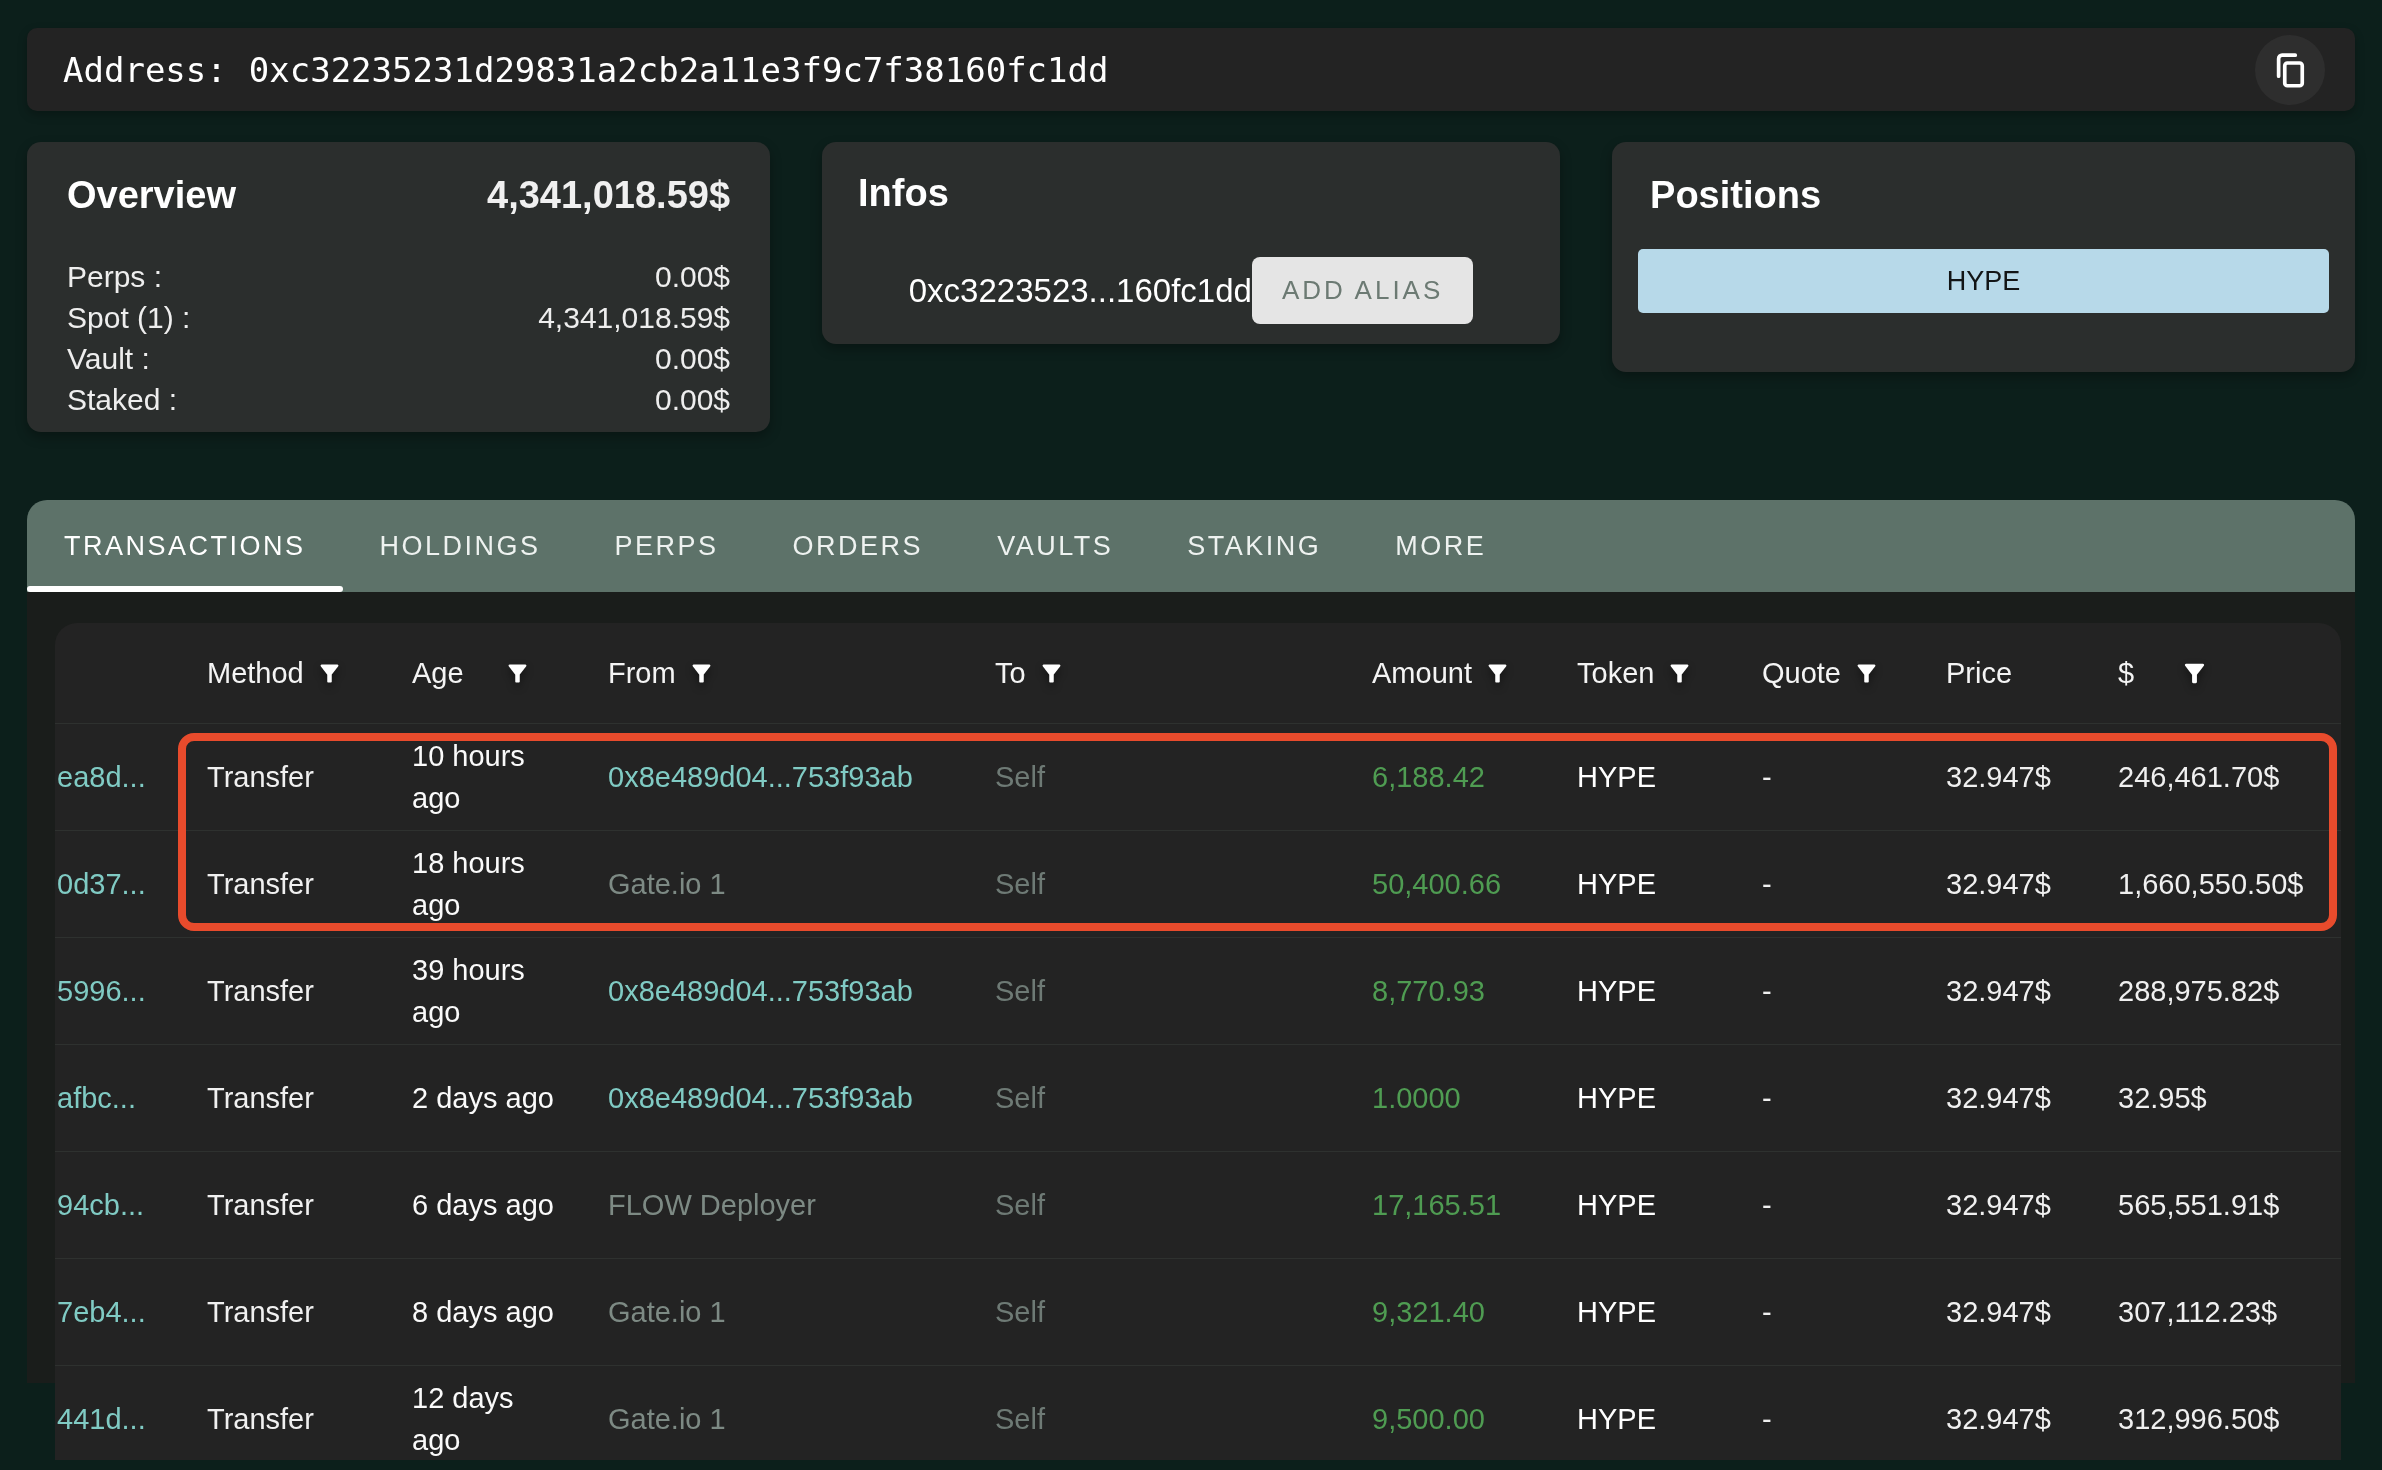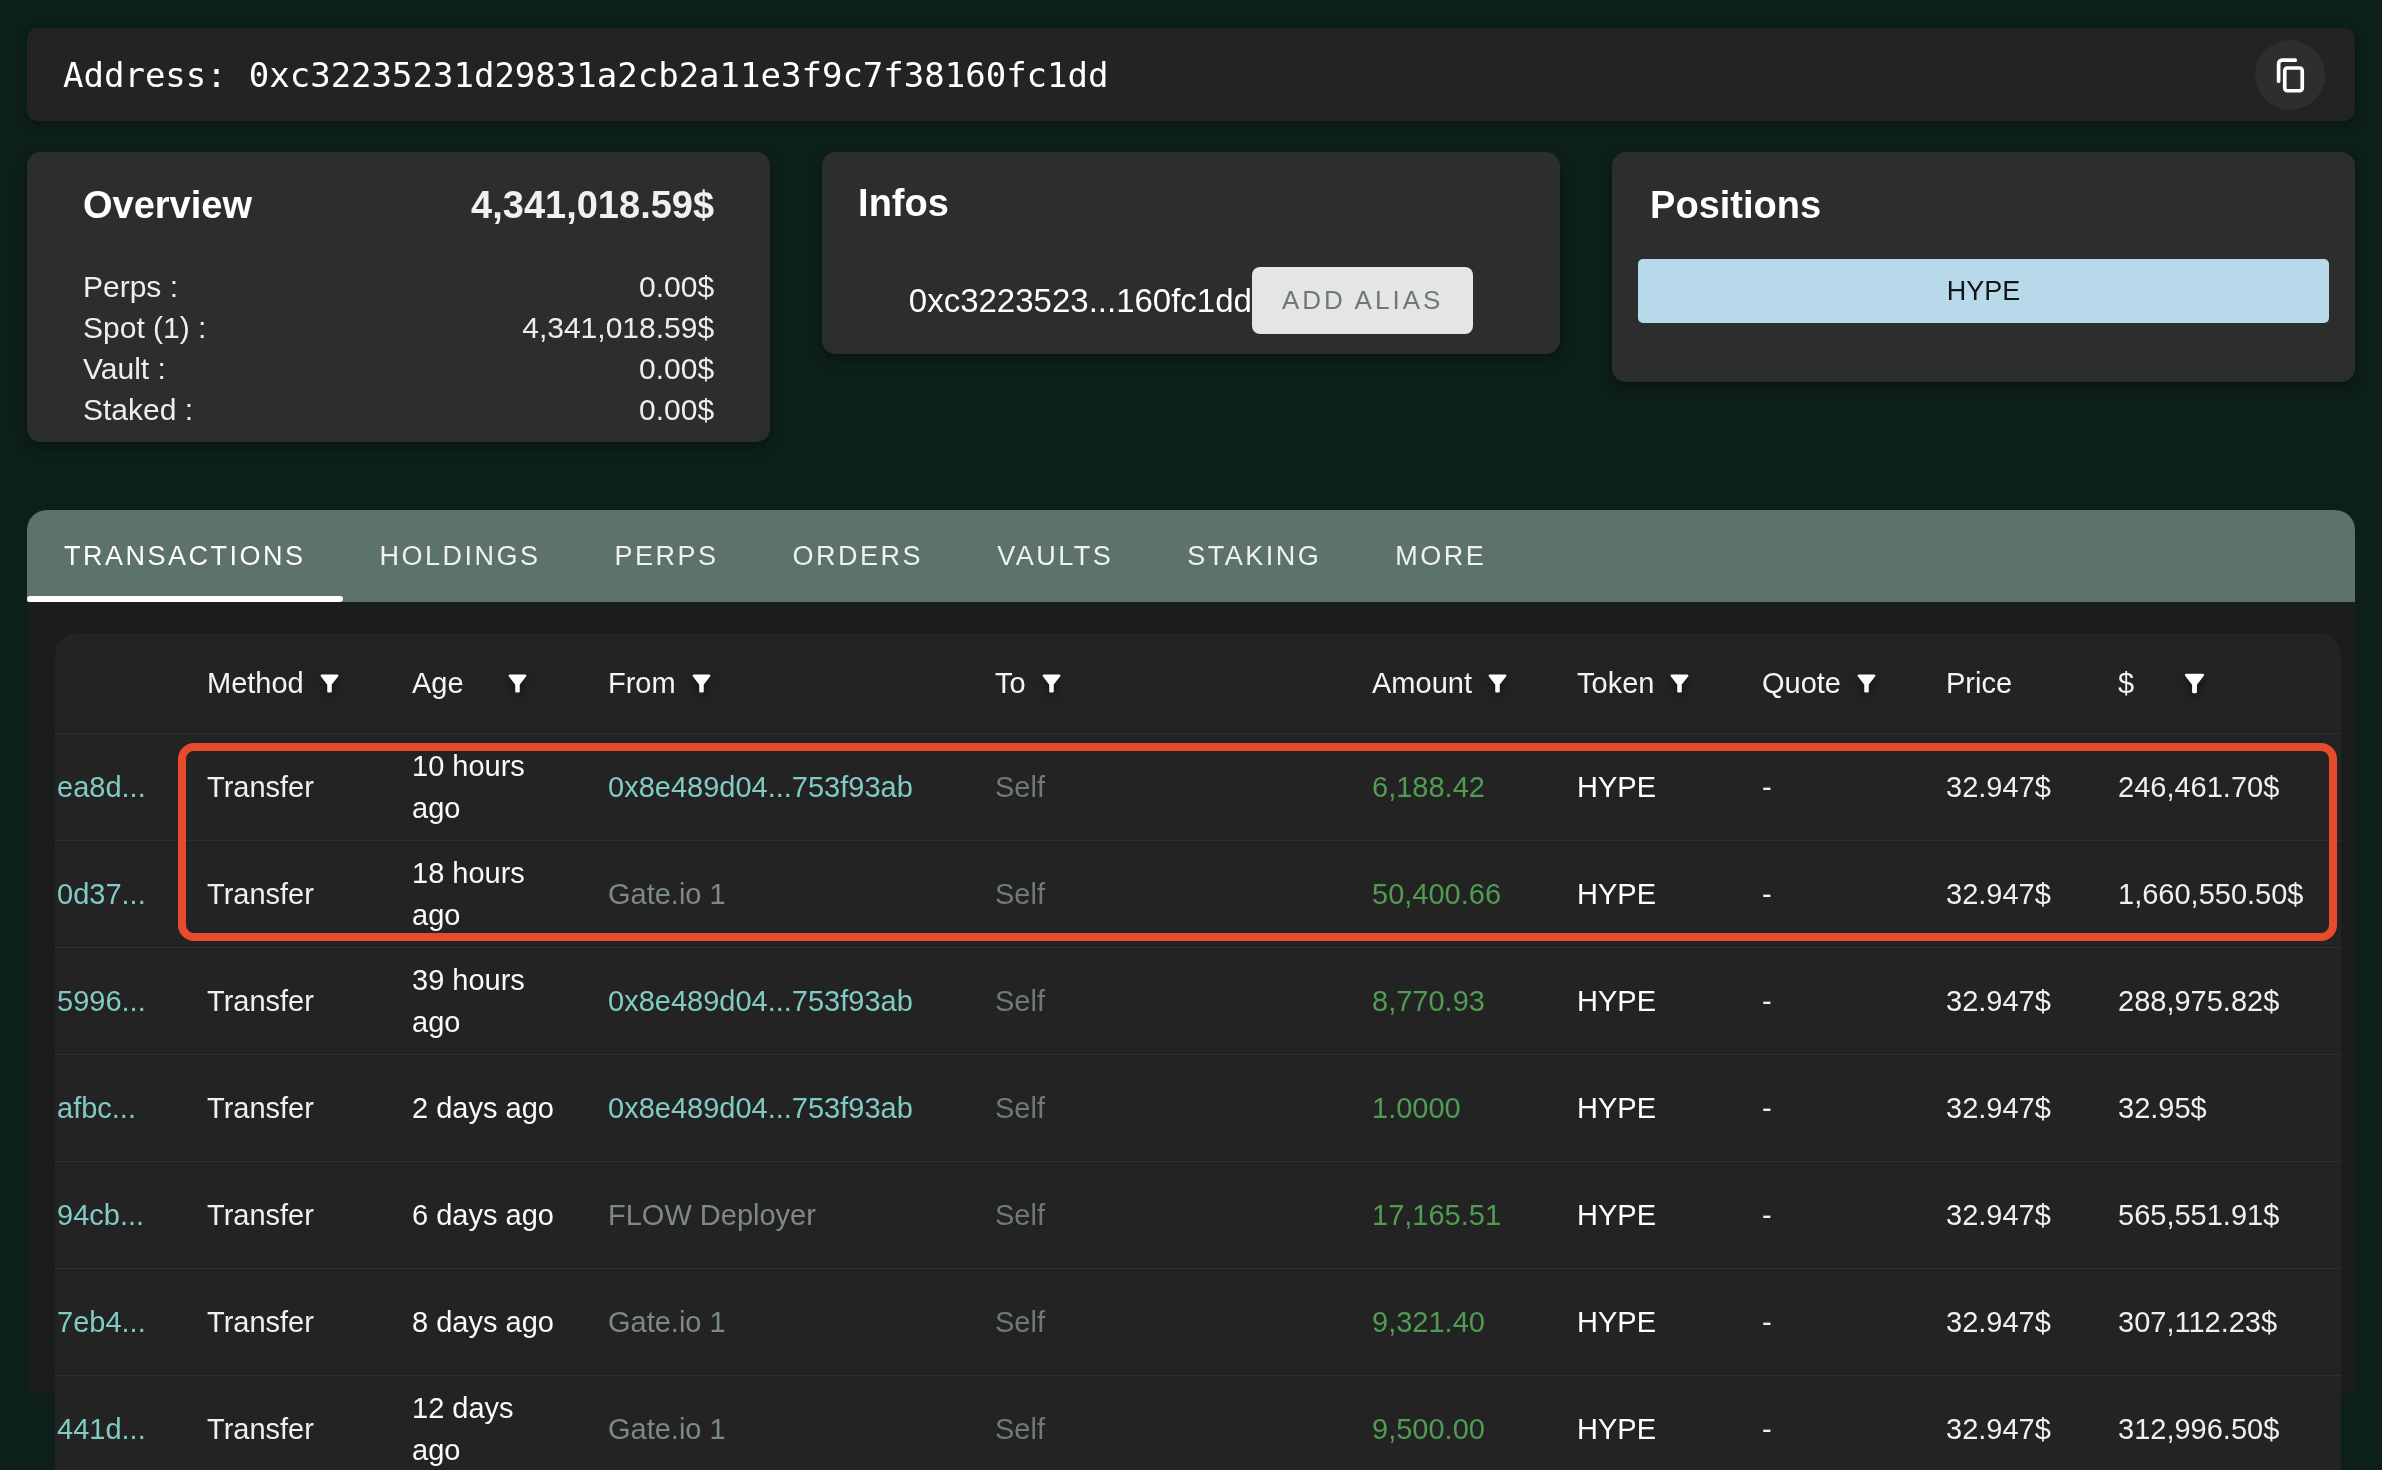--- a/index.html
+++ b/index.html
@@ -6,21 +6,21 @@
   html,body { width:2382px; height:1470px; overflow:hidden; }
   body {
     background:#0c1f1b;
     font-family:"Liberation Sans", sans-serif;
     color:#f0f0f0;
     padding:0 27px;
   }
 
   
   .address-bar {
-    margin-top:28px; height:93px;
+    margin-top:28px; height:83px;
     background:#232323; border-radius:10px;
     display:flex; align-items:center;
     padding:0 30px 0 36px;
     box-shadow:0 4px 10px rgba(0,0,0,.25);
   }
   .address-text {
     font-family:"DejaVu Sans Mono", monospace;
     font-size:34px; color:#ffffff; letter-spacing:0px; white-space:nowrap;
   }
   .address-text .addr-label { margin-right:22px; }
@@ -31,21 +31,21 @@
   }
 
   
   .cards-row { display:flex; gap:52px; margin-top:31px; align-items:flex-start; }
   .card {
     background:#2b2e2d; border-radius:14px;
     box-shadow:0 5px 12px rgba(0,0,0,.3);
   }
   .card-title { font-size:38px; font-weight:bold; color:#ffffff; }
 
-  .overview-card { width:745px; height:290px; padding:32px 56px; }
+  .overview-card { width:745px; height:290px; padding:32px 40px; }
   .overview-head { display:flex; justify-content:space-between; align-items:baseline; }
   .overview-total { font-size:38px; font-weight:bold; }
   .overview-rows { margin-top:39px; }
   .overview-row { display:flex; justify-content:space-between; font-size:30px; line-height:41px; color:#eeeeee; }
 
   .infos-card { width:740px; height:202px; padding:30px 36px; }
   .infos-row { margin-top:42px; display:flex; align-items:center; justify-content:center; }
   .infos-address { font-size:33px; color:#ffffff; }
   .add-alias-btn {
     background:#e5e5e5; color:#6c7a73; border:none; border-radius:8px;

